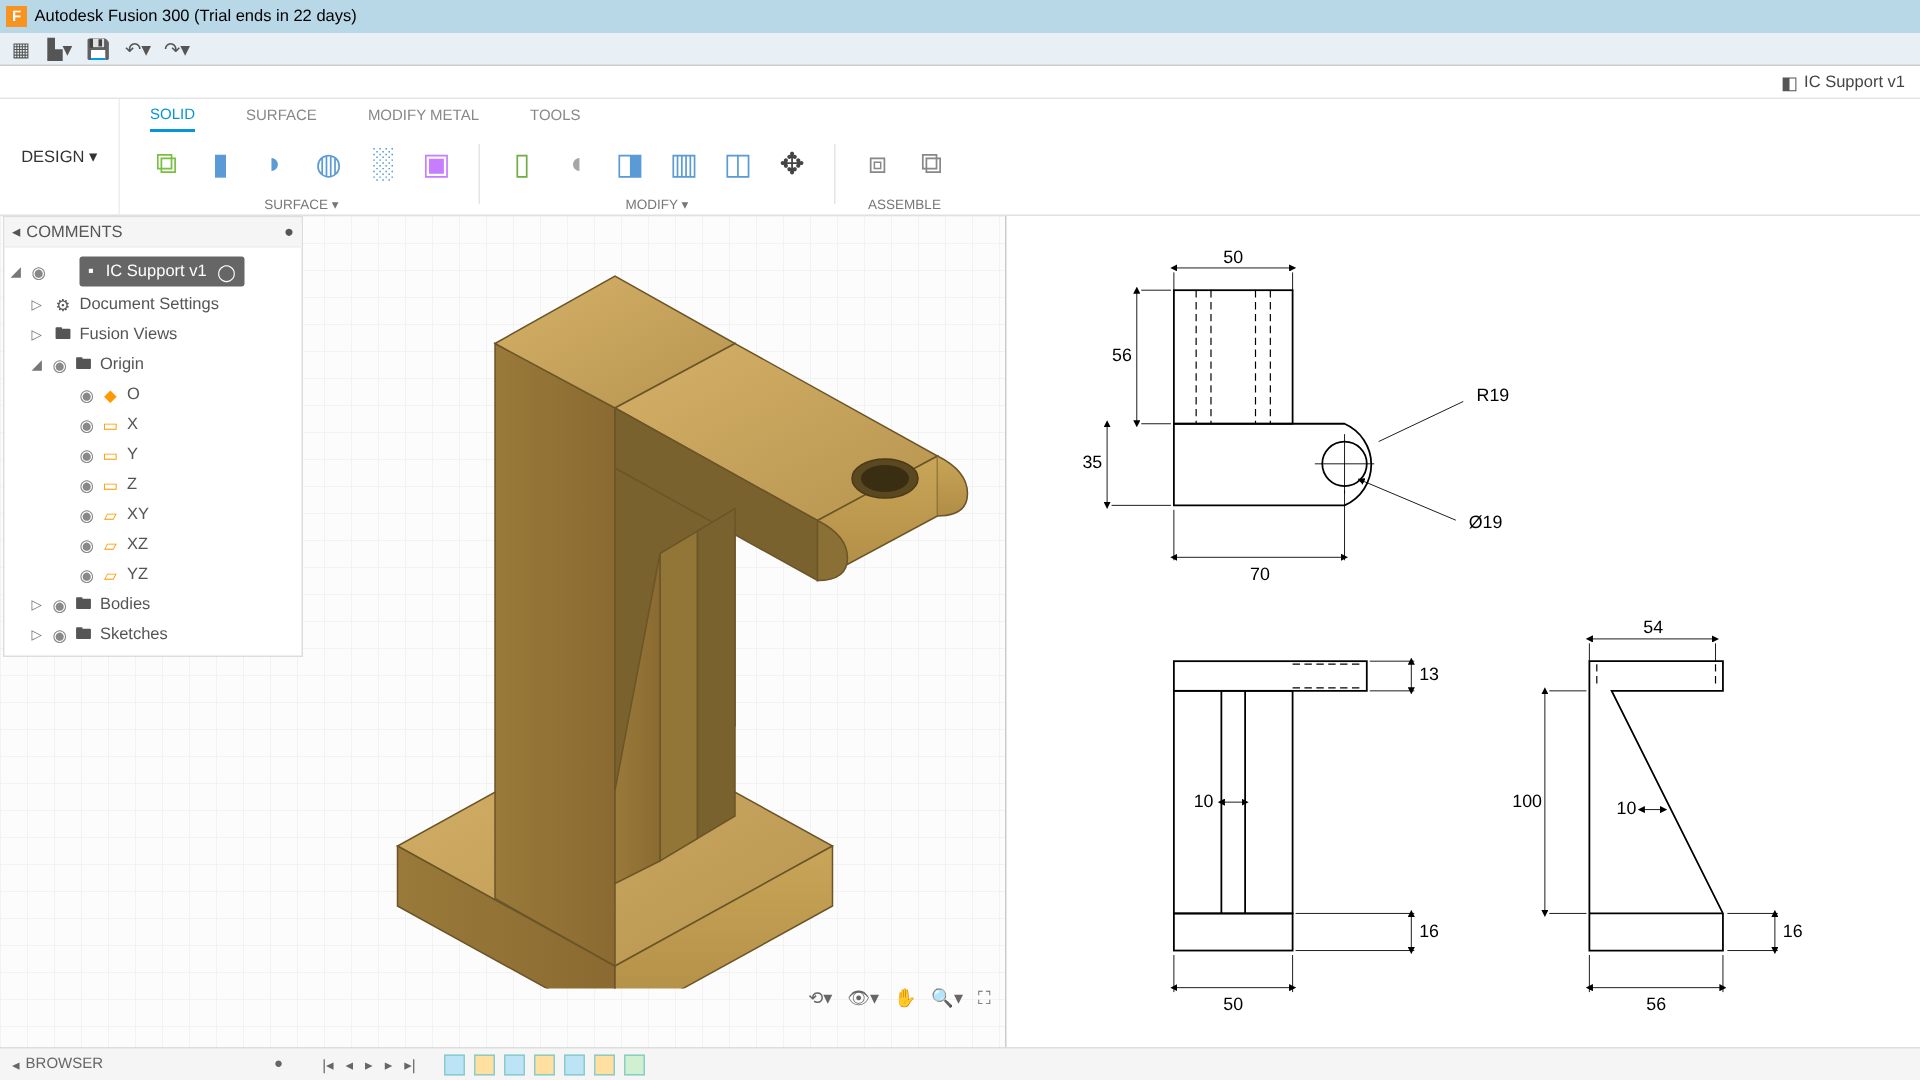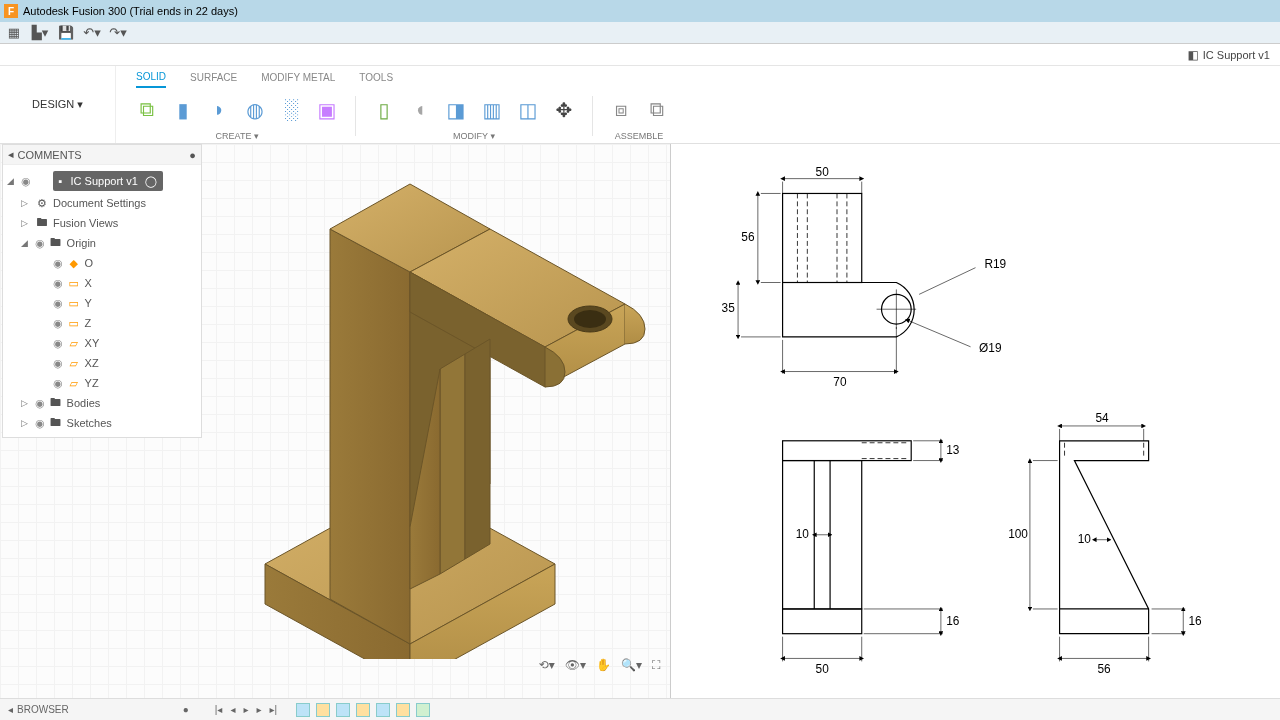--- a/index.html
+++ b/index.html
@@ -8,23 +8,23 @@
 .titlebar { height: 22px; background: #b8d8e8; display: flex; align-items: center; padding: 0 4px; font-size: 11px; }
 .titlebar-icon { width: 14px; height: 14px; background: #f79421; margin-right: 5px; display: flex; align-items: center; justify-content: center; color: #fff; font-weight: bold; font-size: 10px; }
 
 .qat { height: 22px; background: #e8f0f5; display: flex; align-items: center; padding: 0 6px; gap: 10px; border-bottom: 1px solid #ccc; font-size: 13px; }
 .qat-btn { width: 16px; height: 16px; display: flex; align-items: center; justify-content: center; color: #555; cursor: pointer; }
 
 .doc-tab-row { height: 22px; background: #fff; display: flex; justify-content: flex-end; align-items: center; padding: 0 10px; border-bottom: 1px solid #e5e5e5; font-size: 11px; color: #444; gap: 4px; }
 .doc-tab-row .cube { font-size: 12px; color: #555; }
 
 .ribbon { height: 78px; background: #fff; display: flex; border-bottom: 1px solid #e0e0e0; }
-.workspace { width: 116px; display: flex; align-items: center; justify-content: center; font-size: 11px; color: #333; border-right: 1px solid #eee; cursor: pointer; }
+.workspace { width: 80px; display: flex; align-items: center; justify-content: center; font-size: 11px; color: #333; border-right: 1px solid #eee; cursor: pointer; }
 .ribbon-tabs-area { flex: 1; display: flex; flex-direction: column; }
-.ribbon-tabs { height: 22px; display: flex; align-items: center; gap: 24px; padding: 0 20px; font-size: 10px; color: #888; }
+.ribbon-tabs { height: 22px; display: flex; align-items: center; gap: 34px; padding: 0 20px; font-size: 10px; color: #888; }
 .ribbon-tab { cursor: pointer; padding: 4px 0; }
 .ribbon-tab.active { color: #0696d7; border-bottom: 2px solid #0696d7; }
 .ribbon-tools { flex: 1; display: flex; align-items: center; padding: 0 15px; gap: 6px; }
 .tool-icon { width: 32px; height: 32px; display: flex; align-items: center; justify-content: center; font-size: 20px; cursor: pointer; border-radius: 3px; }
 .tool-sep { width: 1px; height: 40px; background: #e5e5e5; margin: 0 6px; }
 .ribbon-group { position: relative; display: flex; align-items: center; height: 100%; padding-bottom: 12px; gap: 4px; }
 .ribbon-group-label { font-size: 9px; color: #777; position: absolute; bottom: 2px; left: 50%; transform: translateX(-50%); white-space: nowrap; }
 
 .main-area { position: absolute; top: 144px; left: 0; right: 0; bottom: 22px; display: flex; }
 .browser { width: 200px; background: rgba(255,255,255,0.95); border: 1px solid #ddd; position: absolute; top: 0; left: 2px; z-index: 5; font-size: 11px; }
@@ -98,21 +98,21 @@
       <span class="ribbon-tab">TOOLS</span>
     </div>
     <div class="ribbon-tools">
       <div class="ribbon-group">
         <span class="tool-icon" style="color:#7ac143">⧉</span>
         <span class="tool-icon" style="color:#5b9bd5">▮</span>
         <span class="tool-icon" style="color:#5b9bd5">◗</span>
         <span class="tool-icon" style="color:#5b9bd5">◍</span>
         <span class="tool-icon" style="color:#5b9bd5">░</span>
         <span class="tool-icon" style="color:#c77dff">▣</span>
-        <span class="ribbon-group-label">CREATE ▾</span>
+        <span class="ribbon-group-label">SURFACE ▾</span>
       </div>
       <div class="tool-sep"></div>
       <div class="ribbon-group">
         <span class="tool-icon" style="color:#70ad47">▯</span>
         <span class="tool-icon" style="color:#a6a6a6">◖</span>
         <span class="tool-icon" style="color:#5b9bd5">◨</span>
         <span class="tool-icon" style="color:#5b9bd5">▥</span>
         <span class="tool-icon" style="color:#5b9bd5">◫</span>
         <span class="tool-icon" style="color:#444">✥</span>
         <span class="ribbon-group-label">MODIFY ▾</span>

